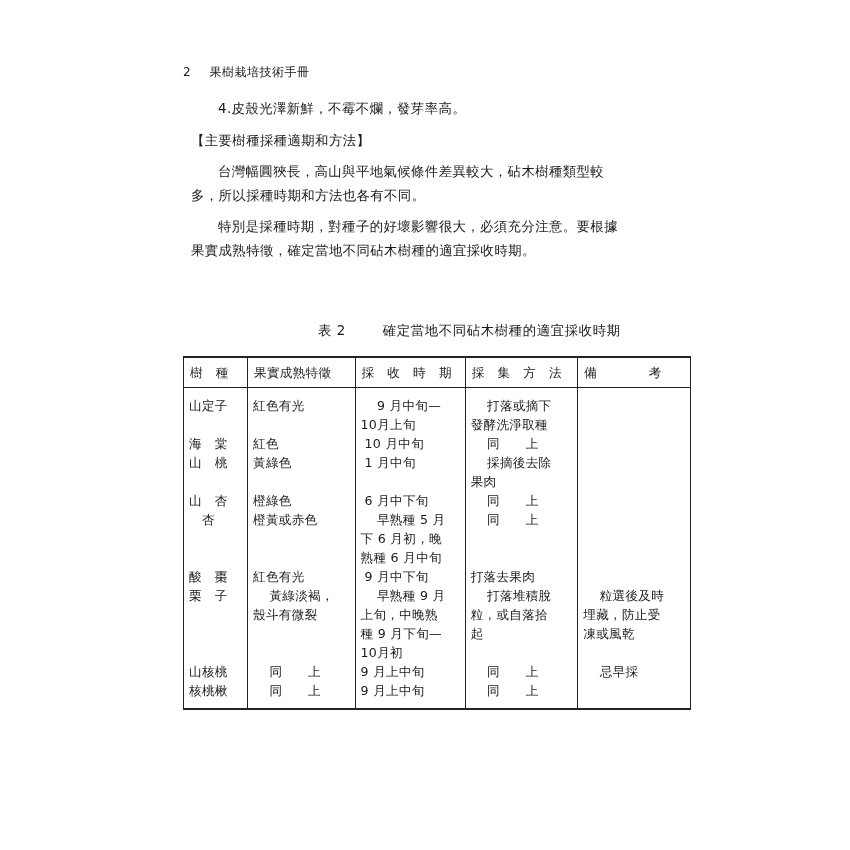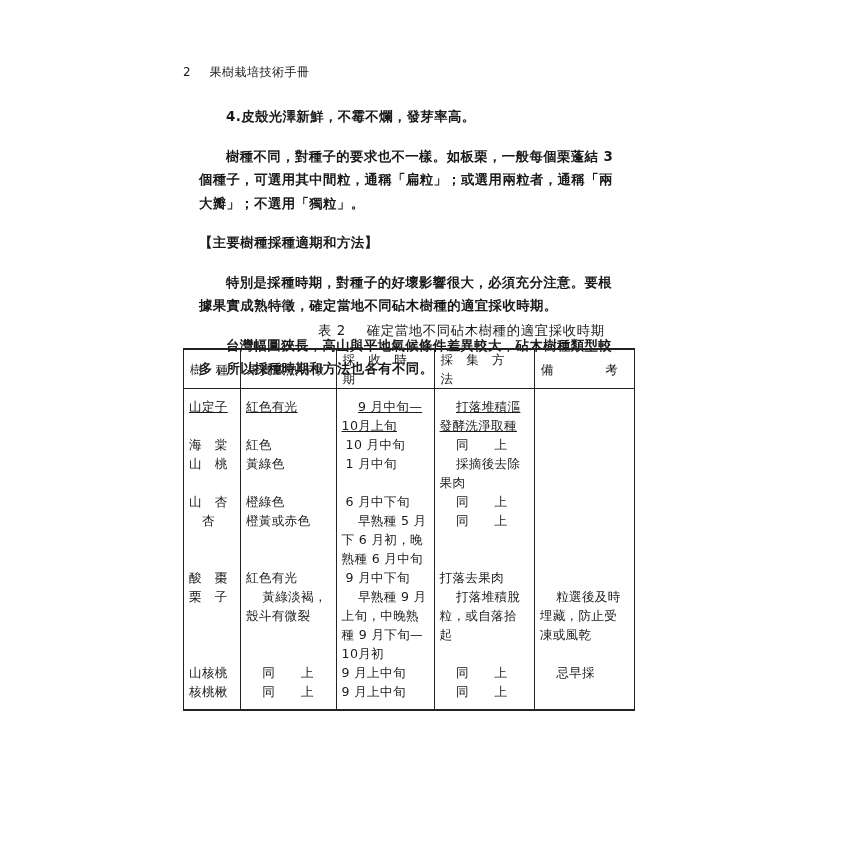--- a/index.html
+++ b/index.html
@@ -9,61 +9,60 @@
   }
   .page { position:absolute; left:0; top:0; width:850px; height:850px; }
   .running-head {
     position:absolute; left:183px; top:64px; font-size:12px; letter-spacing:0.5px;
   }
   .running-head .pno { margin-right:14px; }
   .para {
     position:absolute; left:183px; width:452px; font-size:13.4px; line-height:23.5px;
     letter-spacing:0.4px;
   }
-  .para p { margin:16px;font-weight:bold; }
+  .para p { margin:8px; }
   .indent { text-indent:27px; }
   .caption {
     position:absolute; left:318px; top:322px; font-size:13.4px; letter-spacing:0.6px;
   }
-  .caption .num { margin-right:16px; }
+  .caption .num { margin-right:32px; }
   table.t2 {
-    position:absolute; left:183px; top:348px; width:452px; border-collapse:collapse;
+    position:absolute; left:183px; top:356px; width:508px; border-collapse:collapse;
     font-size:12.6px; letter-spacing:0.3px; table-layout:fixed;
   }
   table.t2 th, table.t2 td {
     border-left:1.5px solid #222; border-right:1.5px solid #222; vertical-align:top;
     padding:0 5px; line-height:19px; font-weight:normal; text-align:left;
   }
   table.t2 thead th {
     border-top:2px solid #222; border-bottom:1.5px solid #222; height:29px; vertical-align:middle;
     padding:0 6px;
   }
   table.t2 tbody tr:last-child td { border-bottom:2px solid #222; padding-bottom:8px;margin-left:10px; }
-  table.t2 tbody tr:first-child td { padding-top:8px;text-decoration:underline; }
+  table.t2 tbody tr:first-child td { padding-top:8px; }
   .c1 { width:50px; } .c2 { width:84px; } .c3 { width:86px; } .c4 { width:88px; } .c5 { width:88px; }
   .cell-lines span { display:block; }
   .pre { text-indent:1.3em; }
   .row-gap td { padding-bottom:6px; }
 </style>
 </head>
 <body>
 
 <div class="page">
 
   <div class="running-head">
     <span class="pno">2</span>
     <span>果樹栽培技術手冊</span>
   </div>
 
   <div class="para" style="top:89px;">
     <p class="indent">4.皮殼光澤新鮮，不霉不爛，發芽率高。</p>
-    <p class="indent">樹種不同，對種子的要求也不一樣。如板栗，一般每個栗蓬結 3 個種子，可選用其中間粒，通稱「扁粒」；或選用兩粒者，通稱「兩大瓣」；不選用「獨粒」。</p>
     <p>【主要樹種採種適期和方法】</p>
+    <p class="indent">台灣幅圓狹長，高山與平地氣候條件差異較大，砧木樹種類型較多，所以採種時期和方法也各有不同。</p>
     <p class="indent">特別是採種時期，對種子的好壞影響很大，必須充分注意。要根據果實成熟特徵，確定當地不同砧木樹種的適宜採收時期。</p>
-    <p class="indent">台灣幅圓狹長，高山與平地氣候條件差異較大，砧木樹種類型較多，所以採種時期和方法也各有不同。</p>
   </div>
 
   <div class="caption">
     <span class="num">表 2</span>
     <span>確定當地不同砧木樹種的適宜採收時期</span>
   </div>
 
   <table class="t2">
     <colgroup>
         <col class="c1">
@@ -85,21 +84,21 @@
       <tr class="row-gap">
         <td>山定子</td>
         <td class="cell-lines">
             <span>紅色有光</span>
           </td>
         <td class="cell-lines">
             <span class="pre">9 月中旬—</span>
             <span>10月上旬</span>
           </td>
         <td class="cell-lines">
-            <span class="pre">打落堆積漚</span>
+            <span class="pre">打落或摘下</span>
             <span>發酵洗淨取種</span>
           </td>
         <td></td>
       </tr>
       <tr>
         <td>海　棠</td>
         <td class="cell-lines">
             <span>紅色</span>
           </td>
         <td class="cell-lines">

